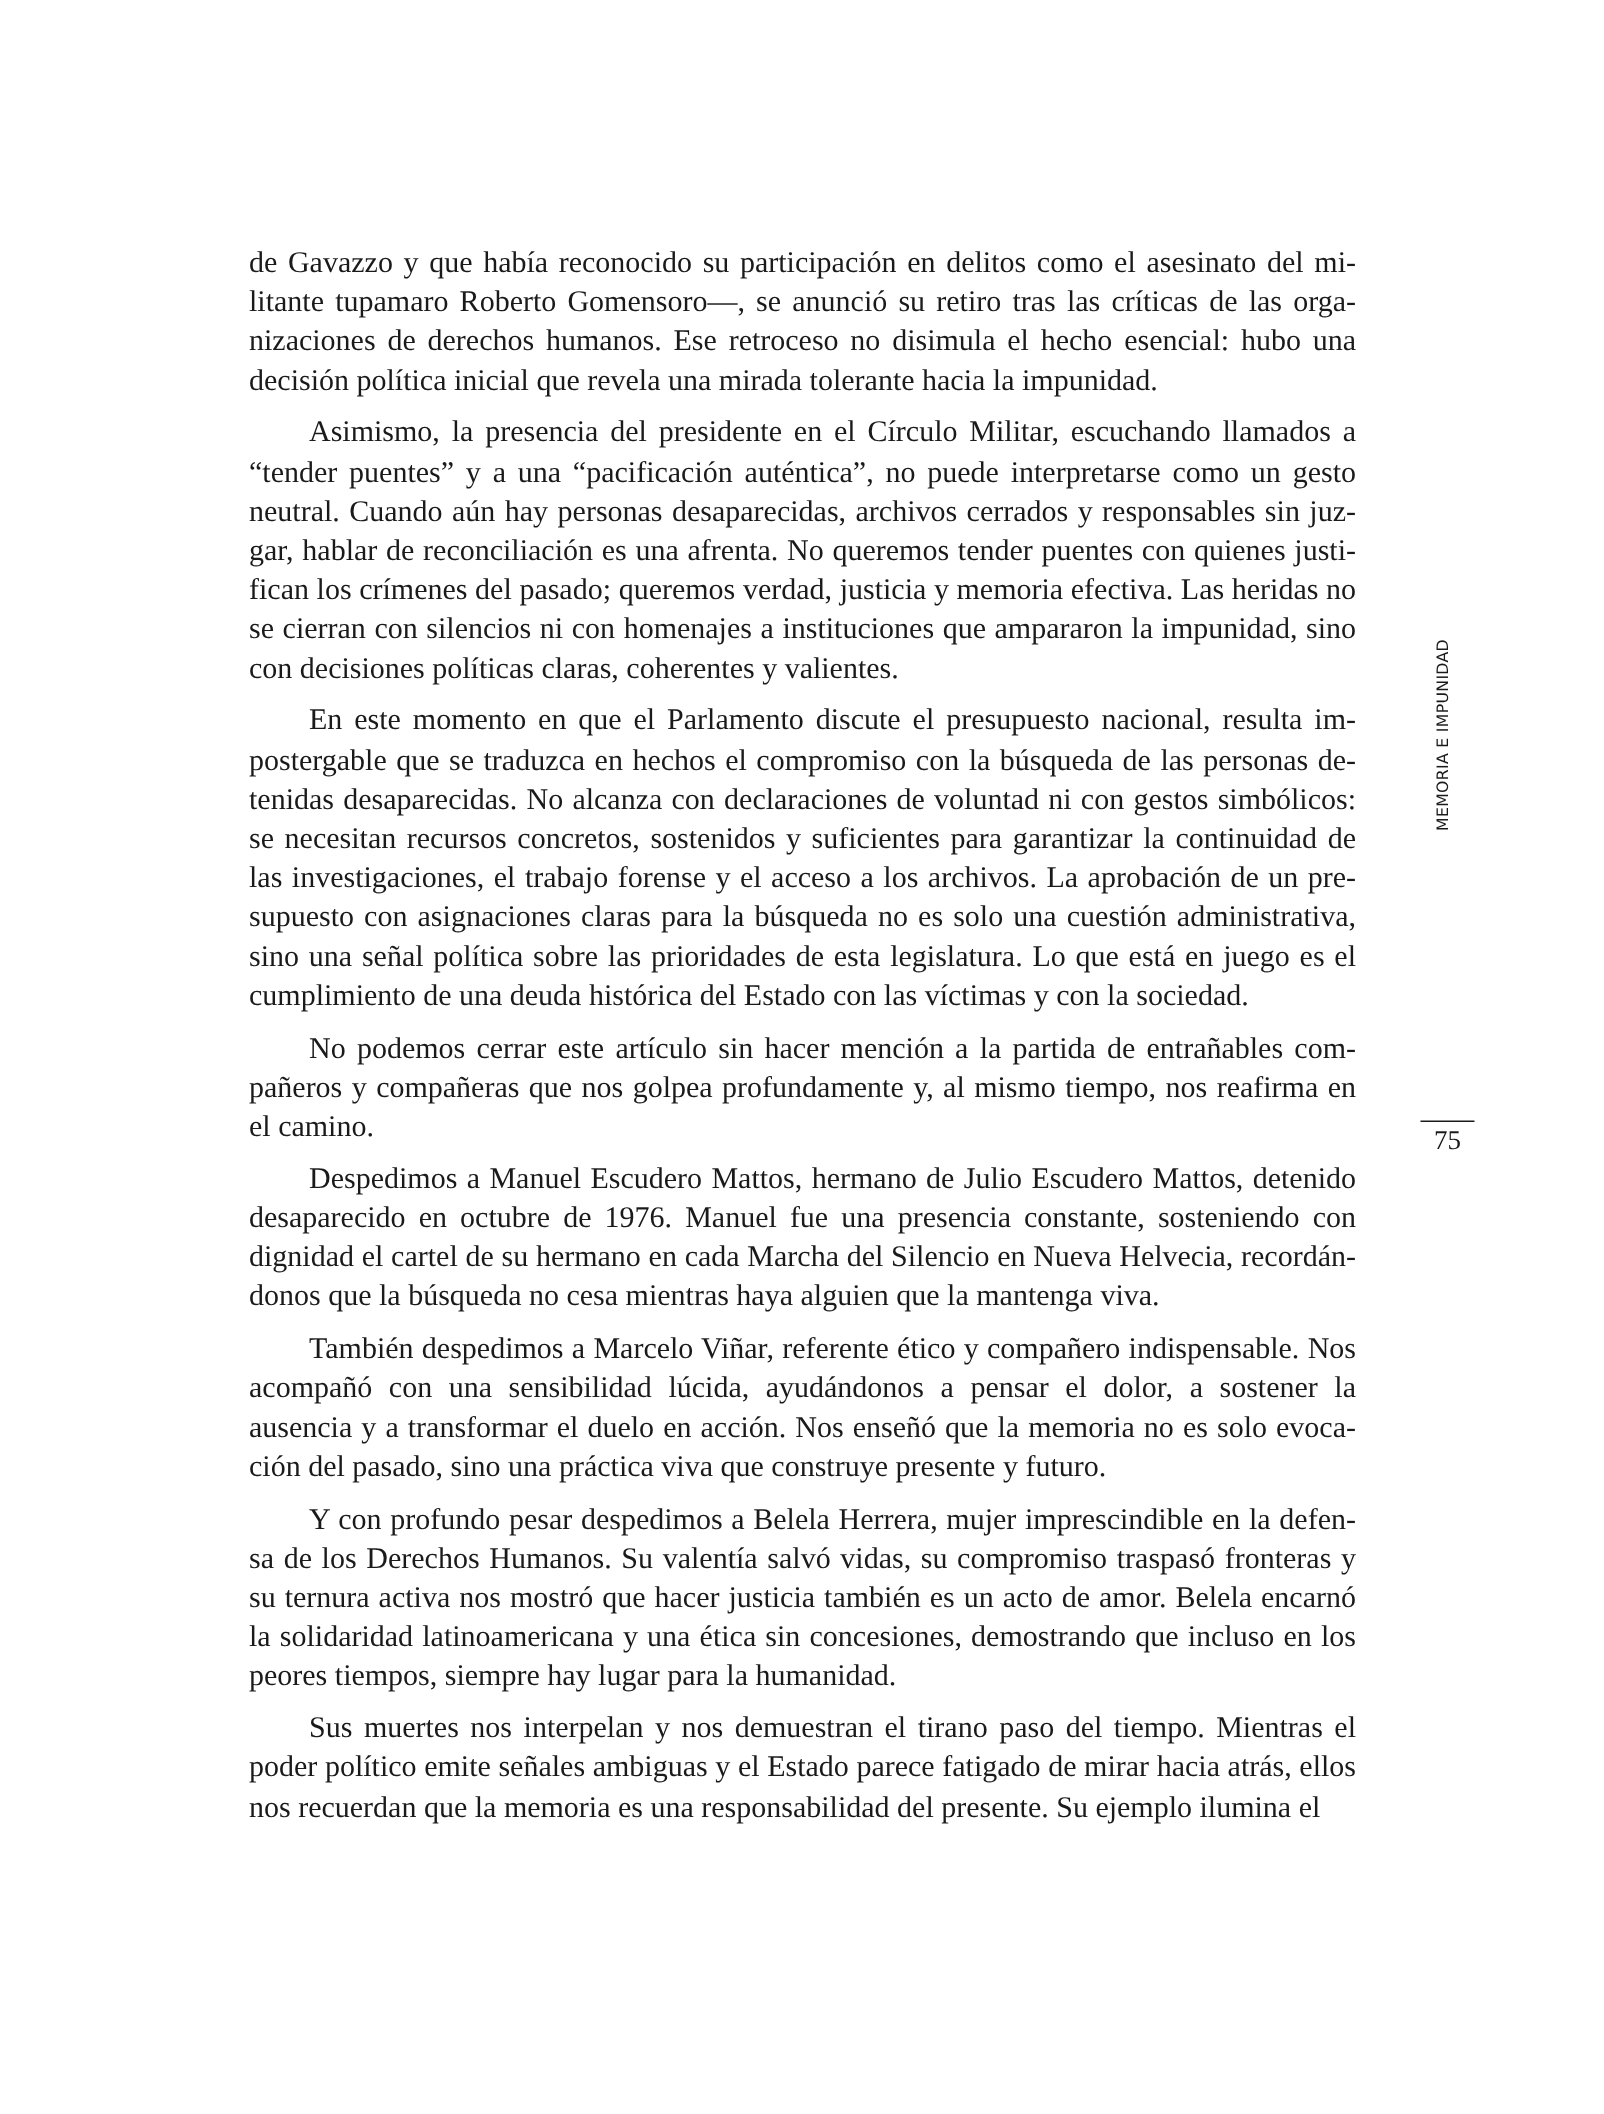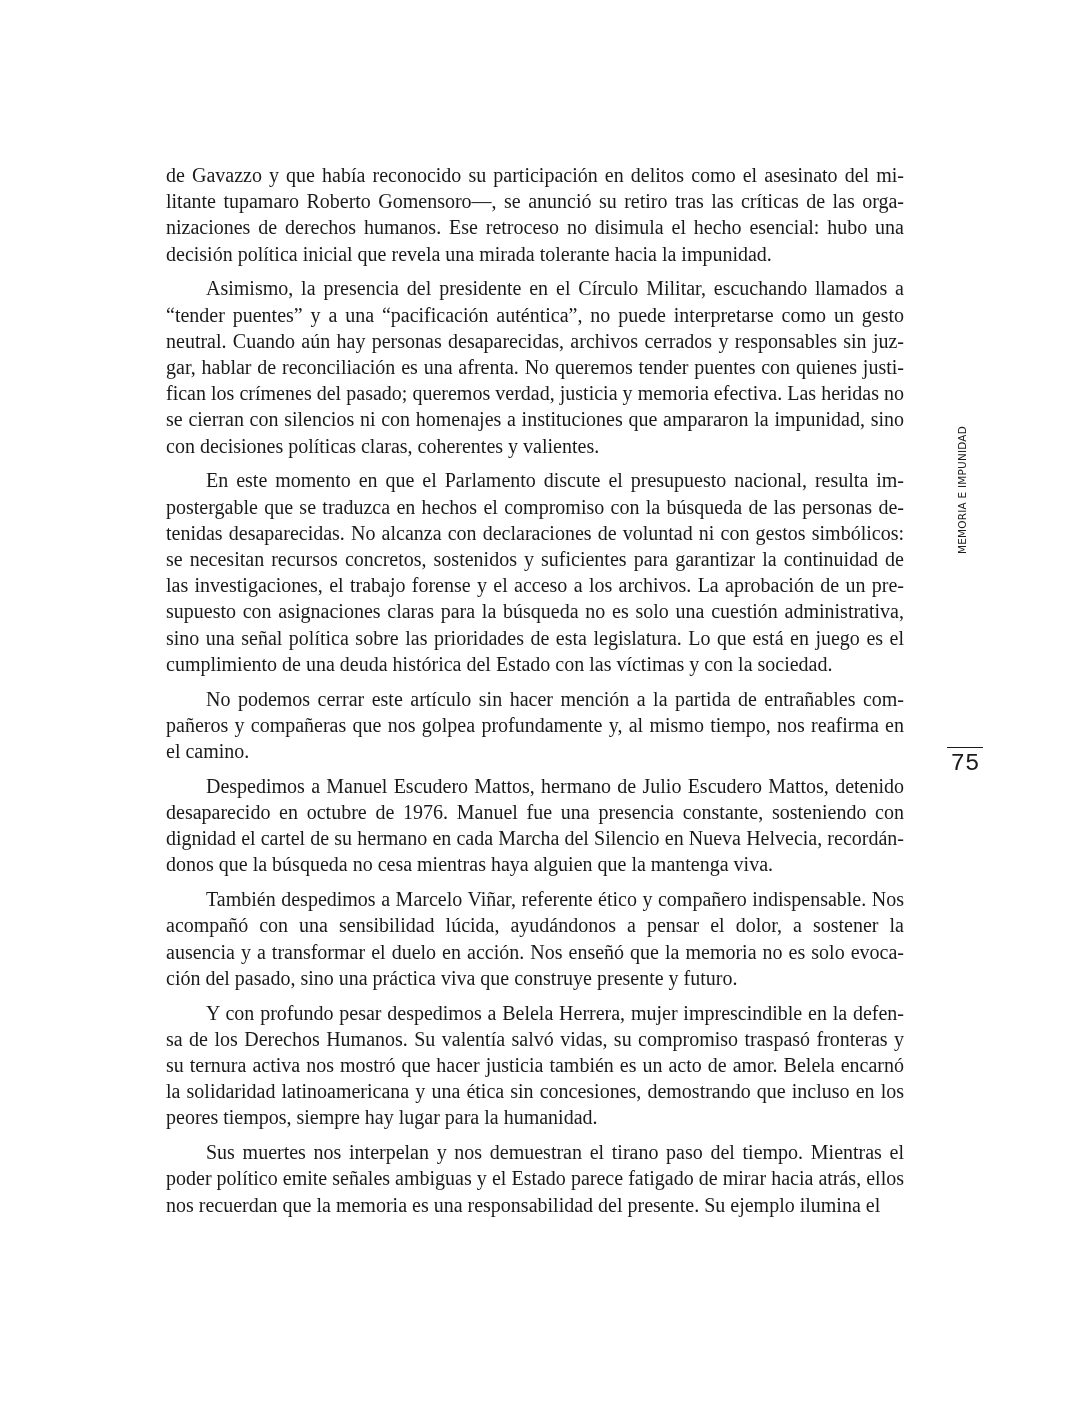--- a/index.html
+++ b/index.html
@@ -37,22 +37,22 @@
     width: 36px;
     height: 1px;
     background: #1a1a1a;
   }
   .folio {
     position: absolute;
     left: 947px;
     top: 750px;
     width: 36px;
     text-align: center;
-    font-family: Liberation Mono, monospace;
-    font-size: 24px;
+    font-family: Liberation Serif, serif;
+    font-size: 18px;
     color: #1a1a1a;
   }
 </style>
 </head>
 <body>
 
 <div class="page">
   <div class="body-text">
     <p class="first">de Gavazzo y que había reconocido su participación en delitos como el asesinato del mi­litante tupamaro Roberto Gomensoro—, se anunció su retiro tras las críticas de las orga­nizaciones de derechos humanos. Ese retroceso no disimula el hecho esencial: hubo una decisión política inicial que revela una mirada tolerante hacia la impunidad.</p>
     <p>Asimismo, la presencia del presidente en el Círculo Militar, escuchando llamados a “tender puentes” y a una “pacificación auténtica”, no puede interpretarse como un gesto neutral. Cuando aún hay personas desaparecidas, archivos cerrados y responsables sin juz­gar, hablar de reconciliación es una afrenta. No queremos tender puentes con quienes justi­fican los crímenes del pasado; queremos verdad, justicia y memoria efectiva. Las heridas no se cierran con silencios ni con homenajes a instituciones que ampararon la impunidad, sino con decisiones políticas claras, coherentes y valientes.</p>

